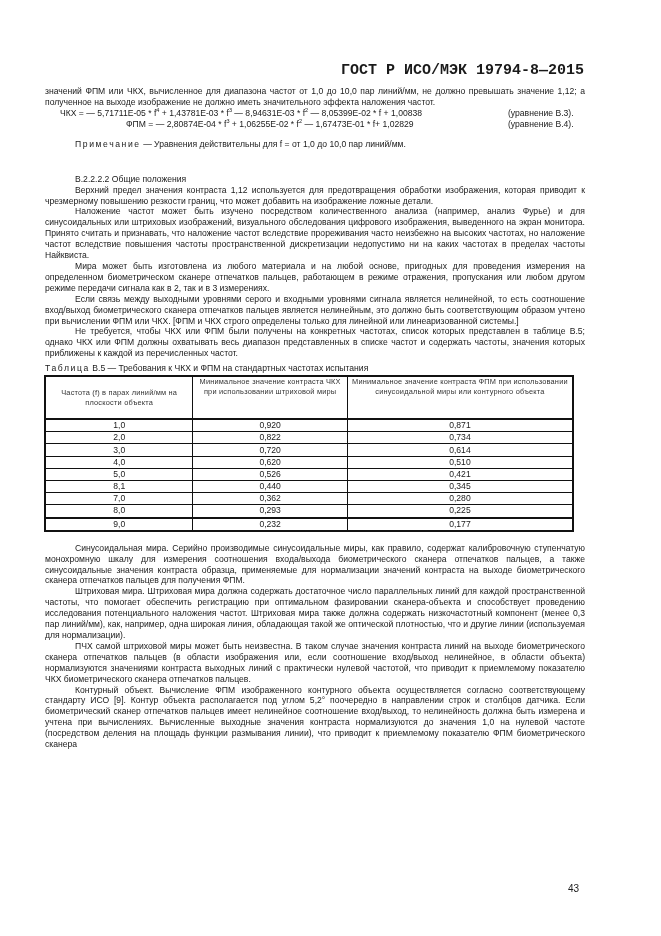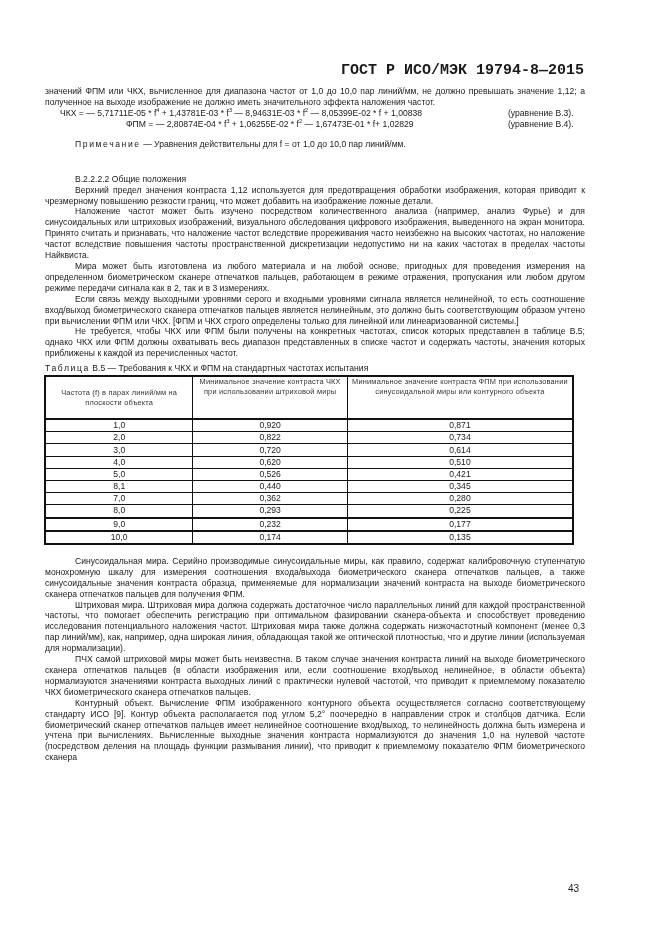--- a/index.html
+++ b/index.html
@@ -103,25 +103,20 @@
       <tr>
             <td>8,0</td>
             <td>0,293</td>
             <td>0,225</td>
           </tr>
       <tr class="thick">
             <td>9,0</td>
             <td>0,232</td>
             <td>0,177</td>
           </tr>
-      <tr class="thick">
-            <td>10,0</td>
-            <td>0,174</td>
-            <td>0,135</td>
-          </tr>
     </tbody>
       </table>
 
     <p class="indent after-table">Синусоидальная мира. Серийно производимые синусоидальные миры, как правило, содержат калибровочную ступенчатую монохромную шкалу для измерения соотношения входа/выхода биометрического сканера отпечатков пальцев, а также синусоидальные значения контраста образца, применяемые для нормализации значений контраста на выходе биометрического сканера отпечатков пальцев для получения ФПМ.</p>
     <p class="indent">Штриховая мира.  Штриховая мира должна содержать достаточное число параллельных линий для каждой пространственной частоты, что помогает обеспечить регистрацию при оптимальном фазировании сканера-объекта и способствует проведению исследования потенциального наложения частот. Штриховая мира также должна содержать низкочастотный компонент (менее 0,3 пар линий/мм), как, например, одна широкая линия, обладающая такой же оптической плотностью, что и другие линии (используемая для нормализации).</p>
     <p class="indent">ПЧХ самой штриховой миры может быть неизвестна. В таком случае значения контраста линий на выходе биометрического сканера отпечатков пальцев (в области изображения или, если соотношение вход/выход нелинейное, в области объекта) нормализуются значениями контраста выходных линий с практически нулевой частотой, что приводит к приемлемому показателю ЧКХ биометрического сканера отпечатков пальцев.</p>
     <p class="indent">Контурный объект. Вычисление ФПМ изображенного контурного объекта осуществляется согласно соответствующему стандарту ИСО [9]. Контур объекта располагается под углом 5,2° поочередно в направлении строк и столбцов датчика. Если биометрический сканер отпечатков пальцев имеет нелинейное соотношение вход/выход, то нелинейность должна быть измерена и учтена при вычислениях. Вычисленные выходные значения контраста нормализуются до значения 1,0 на нулевой частоте (посредством деления на площадь функции размывания линии), что приводит к приемлемому показателю ФПМ биометрического сканера</p>
   </div>
 
   <div class="pageno">43</div>

